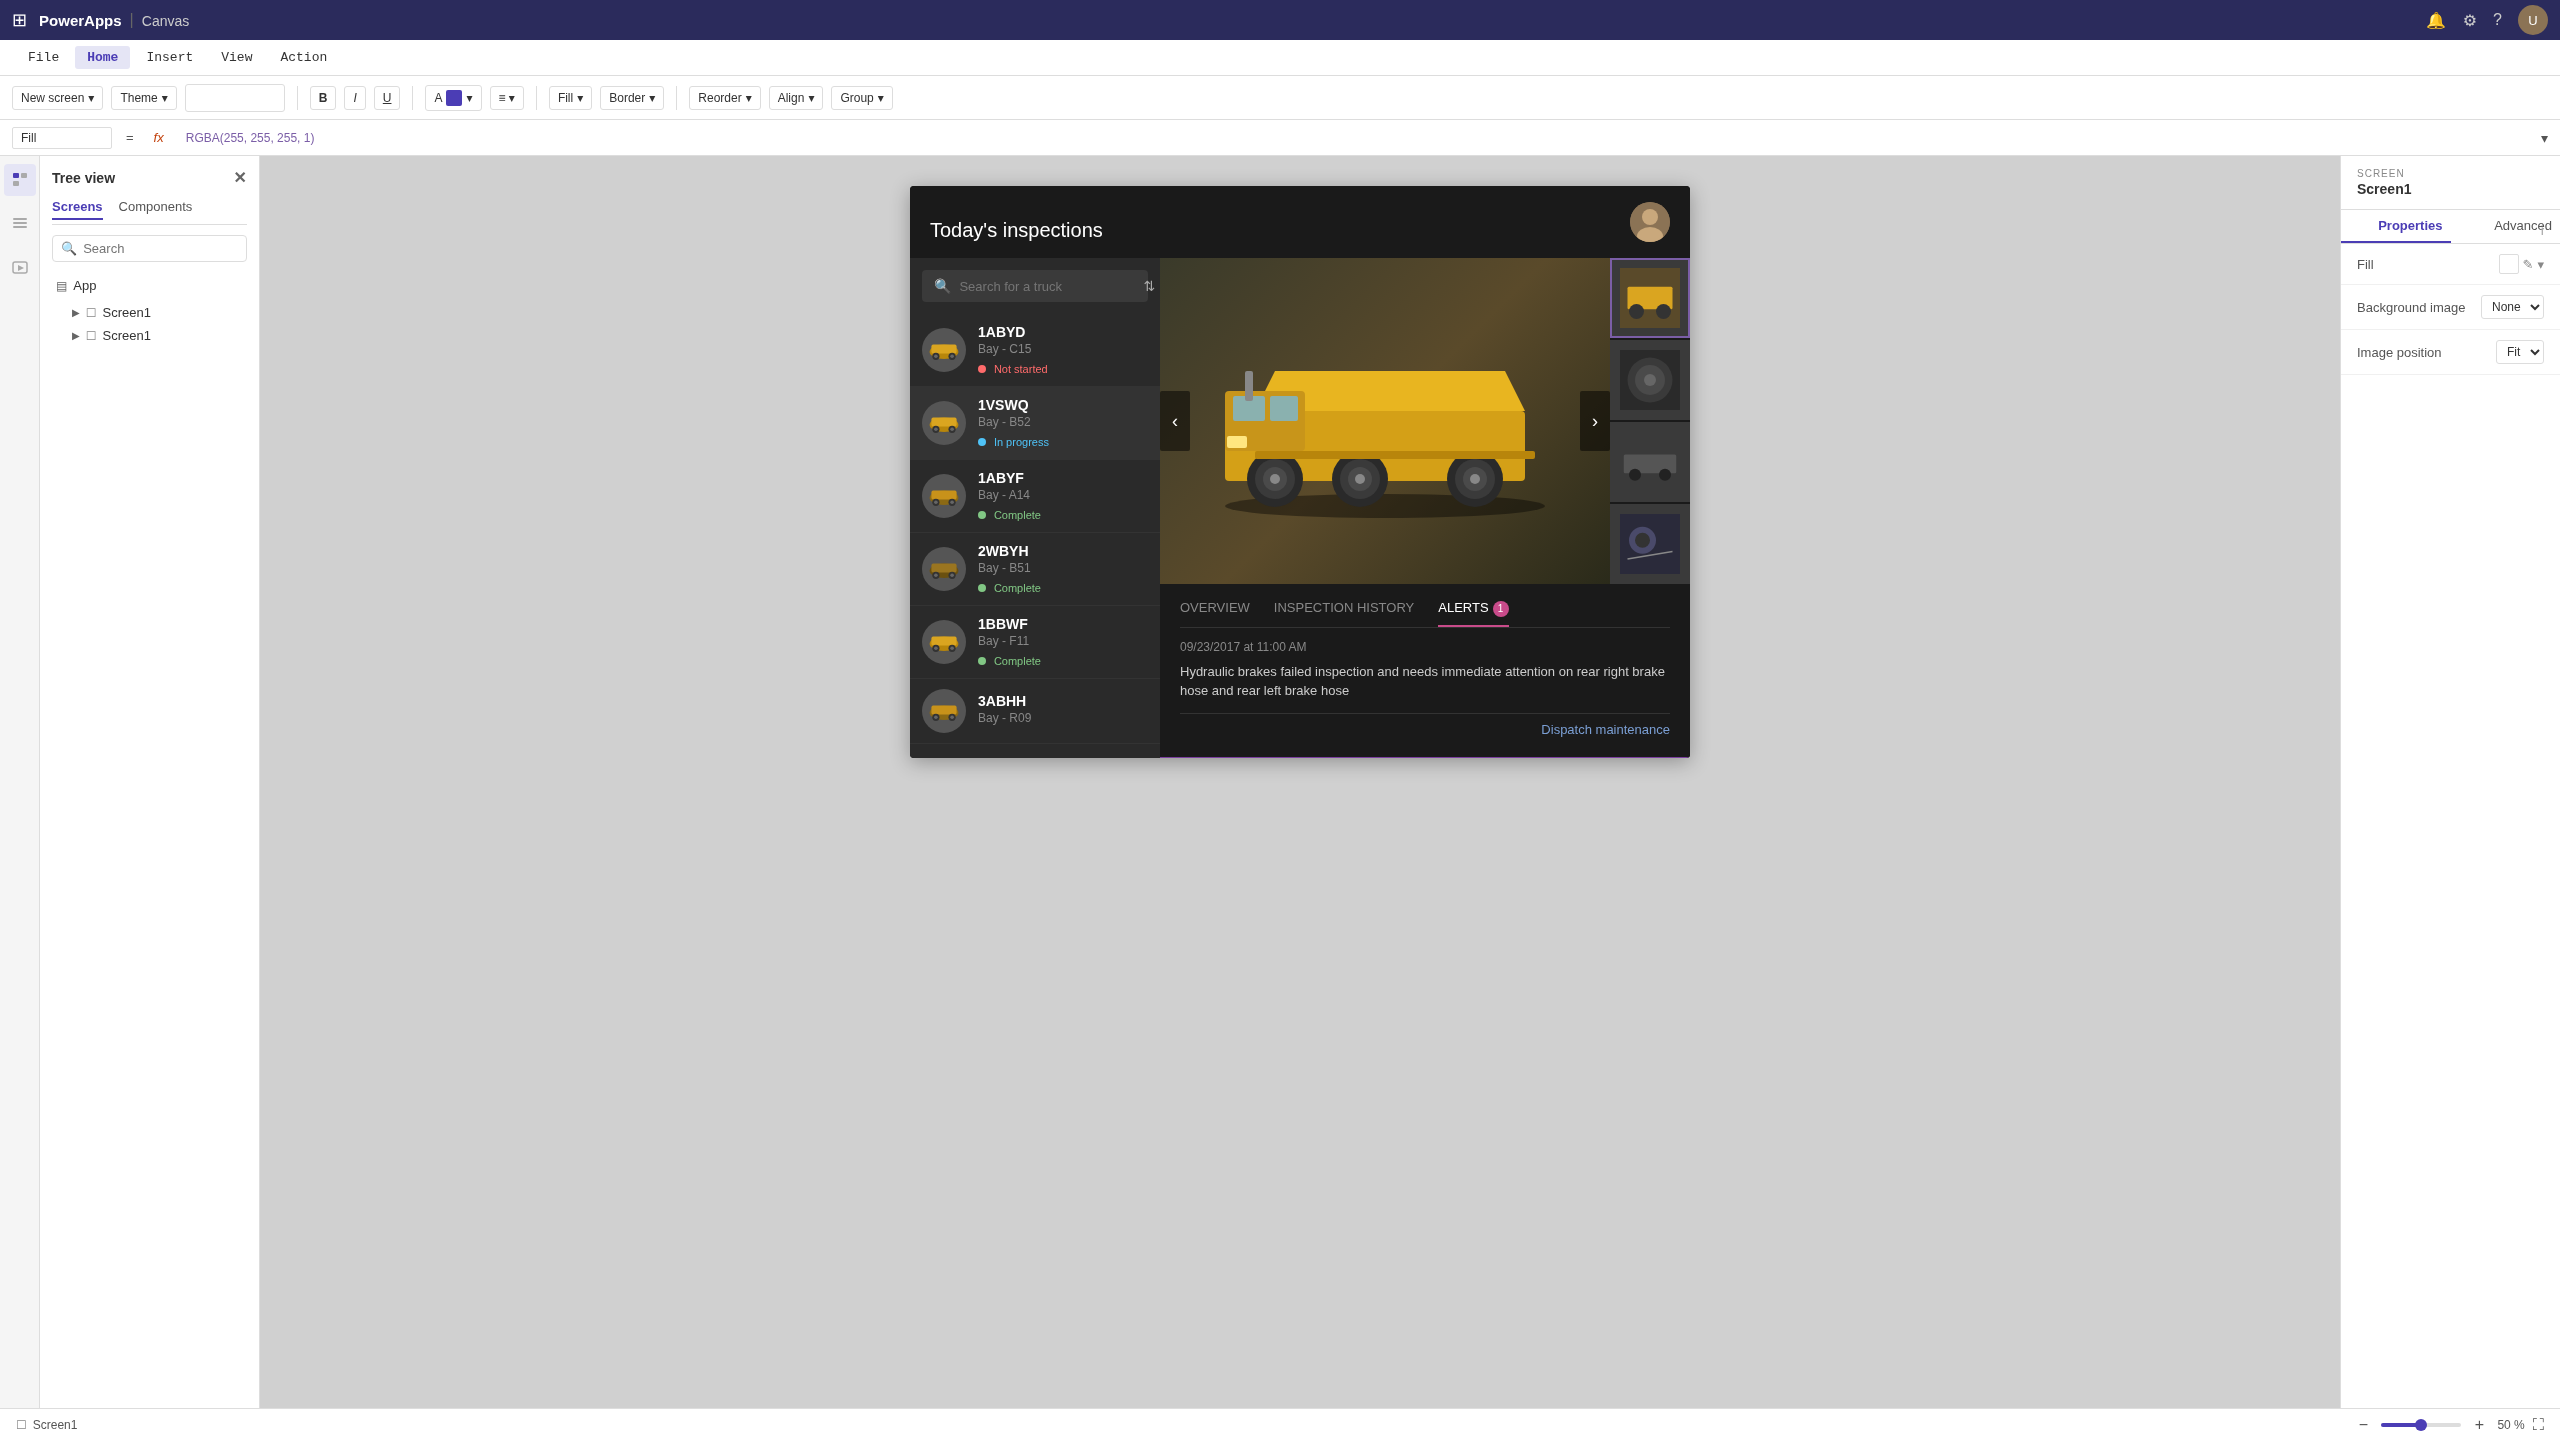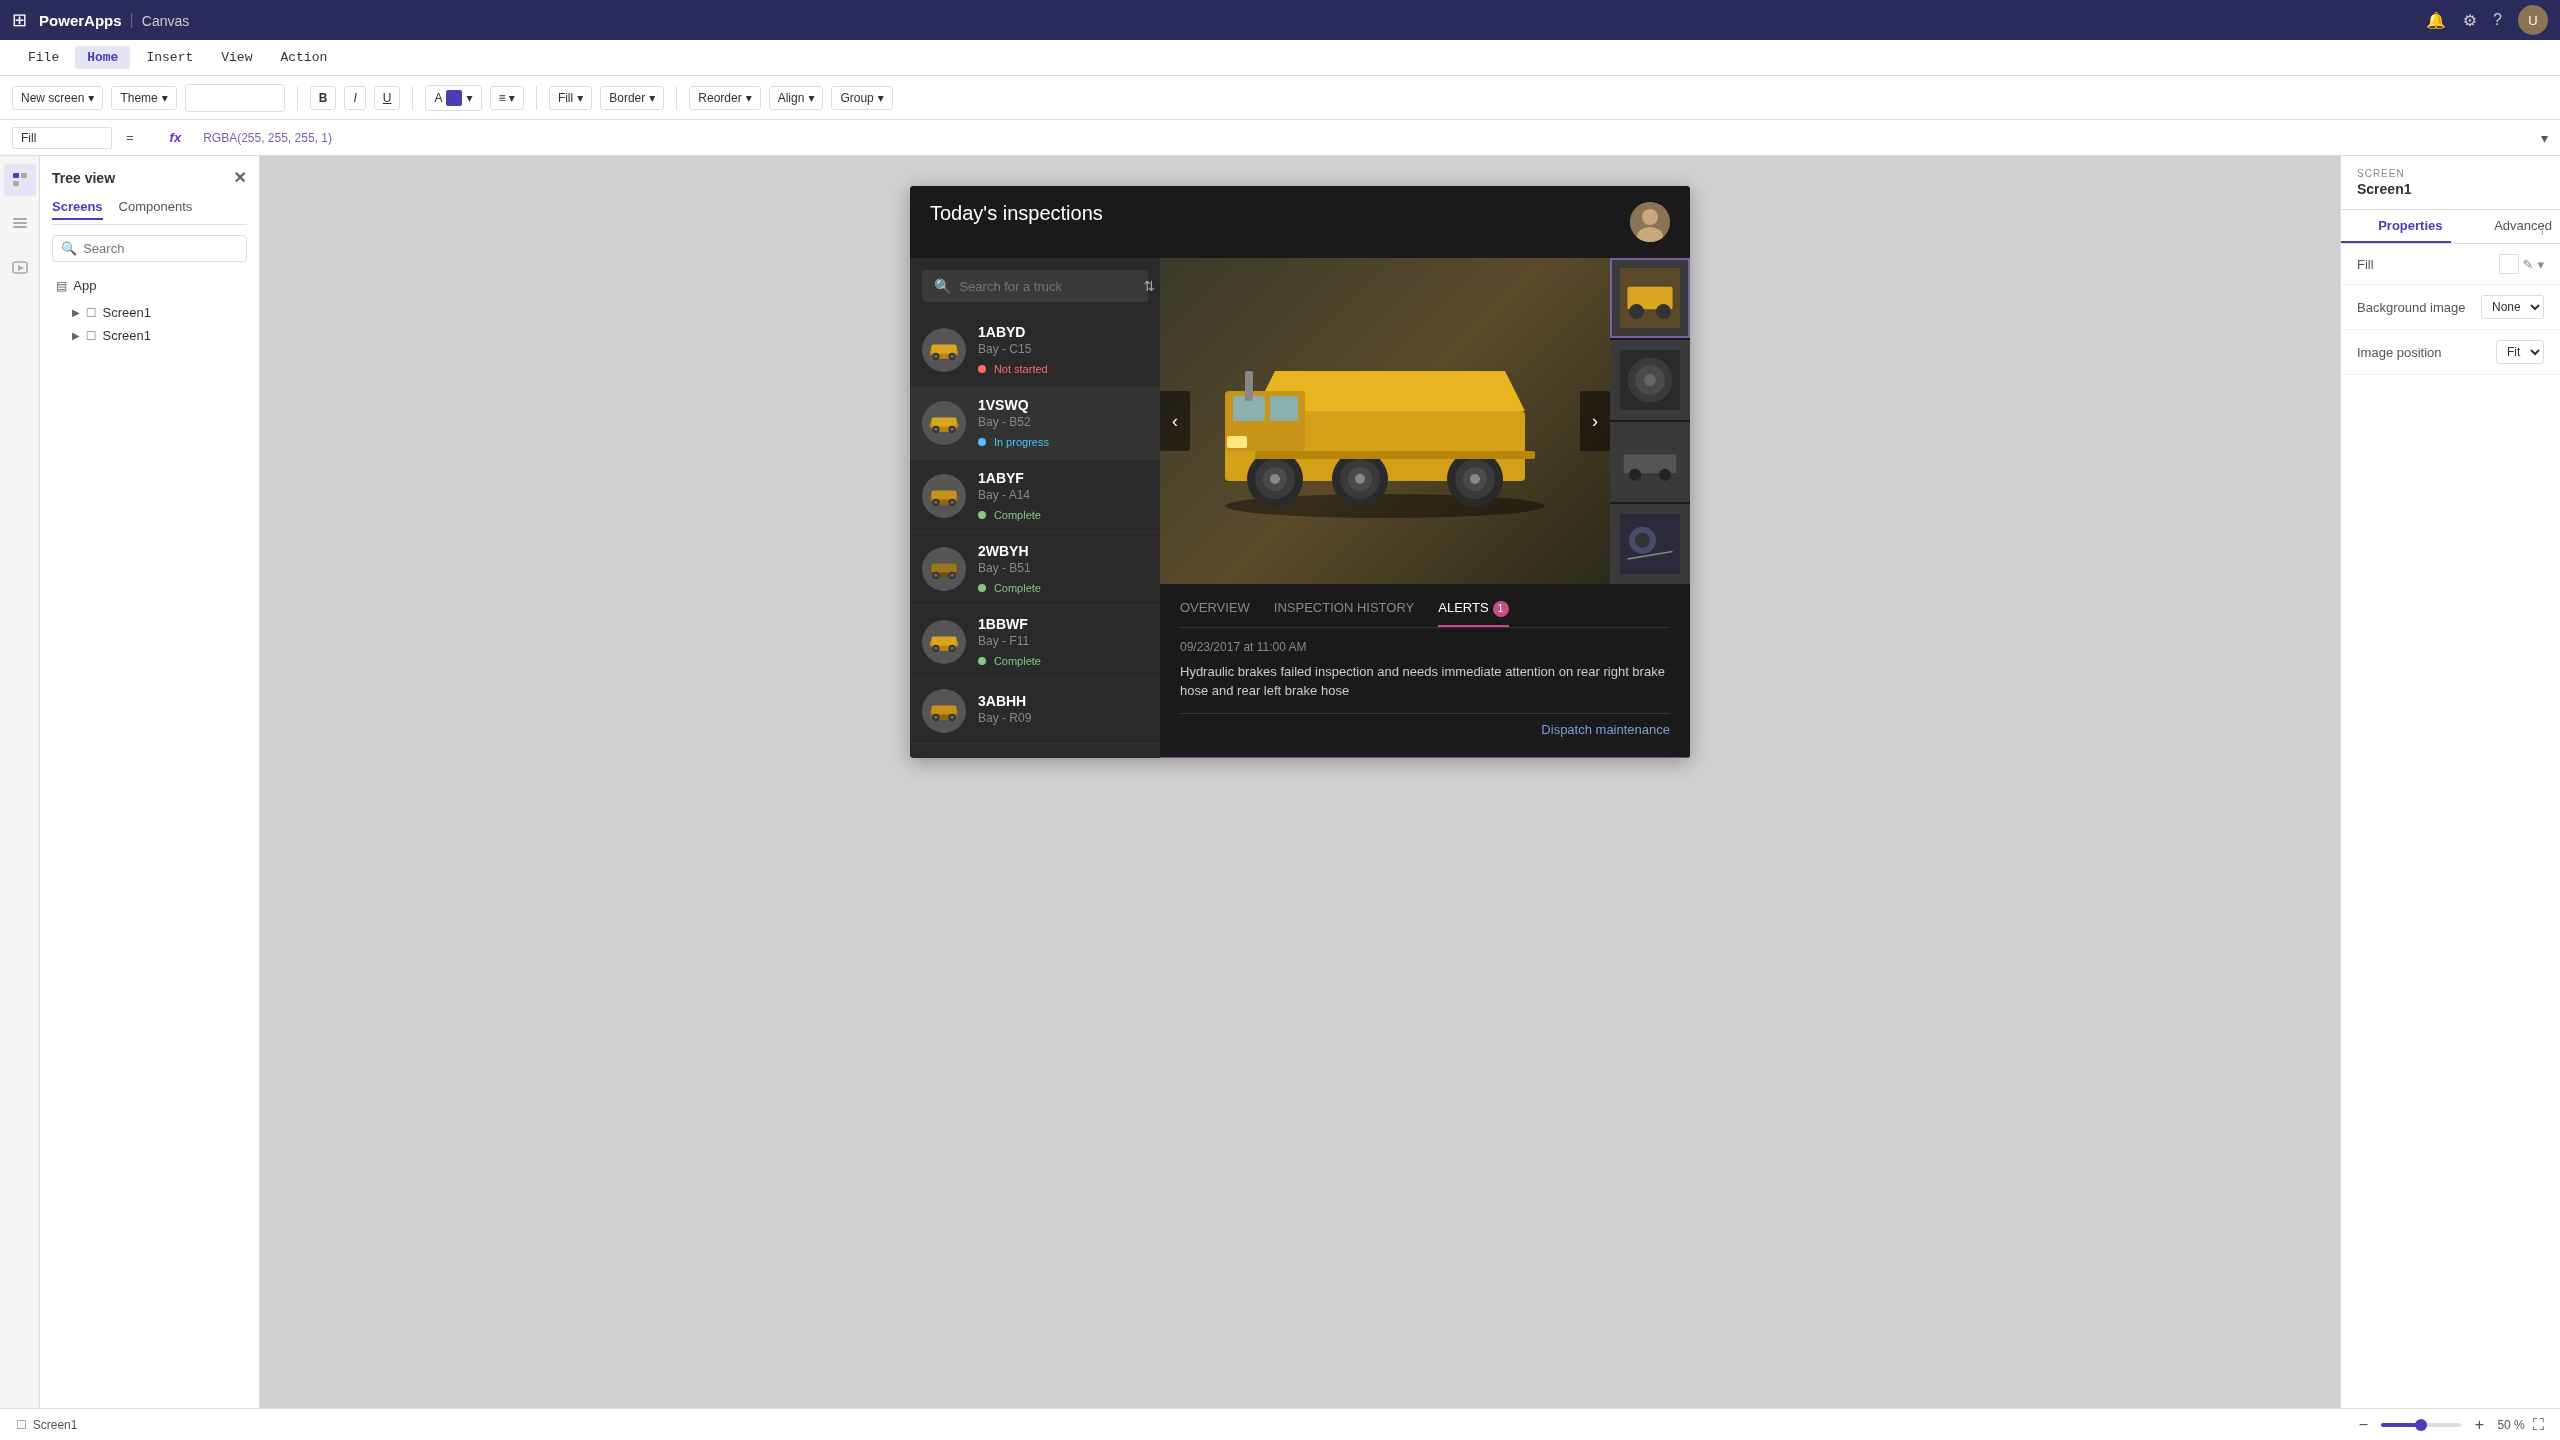--- a/index.html
+++ b/index.html
@@ -245,21 +245,21 @@
       border-radius: 4px;
       overflow: hidden;
       box-shadow: 0 4px 20px rgba(0,0,0,0.3);
     }
 
     
     .app-header {
       background: #1a1a1a;
       padding: 16px 20px;
       display: flex;
-      align-items: flex-start;
+      align-items: flex-end;
       justify-content: space-between;
     }
     .app-title {
       color: white;
       font-size: 20px;
       font-weight: 400;
     }
     .user-avatar {
       width: 40px;
       height: 40px;
@@ -678,21 +678,21 @@
     <span>Align</span> ▾
   </button>
   <button class="toolbar-btn">
     <span>Group</span> ▾
   </button>
 </div>
 
 <div id="formulabar">
   <div class="fill-label">Fill</div>
   <span class="fx-btn">=</span>
-  <span class="fx-btn" style="font-style:italic;font-weight:700;color:#6d28d9;margin-left:16px;">fx</span>
+  <span class="fx-btn" style="font-style:italic;font-weight:400;color:#c2410c;">fx</span>
   <div class="formula-input">RGBA(255, 255, 255, 1)</div>
   <span class="expand-btn">▾</span>
 </div>
 
 <div id="main">
 
   <div id="leftpanel">
     <div class="left-panel-inner">
 
       <div class="panel-icons">

